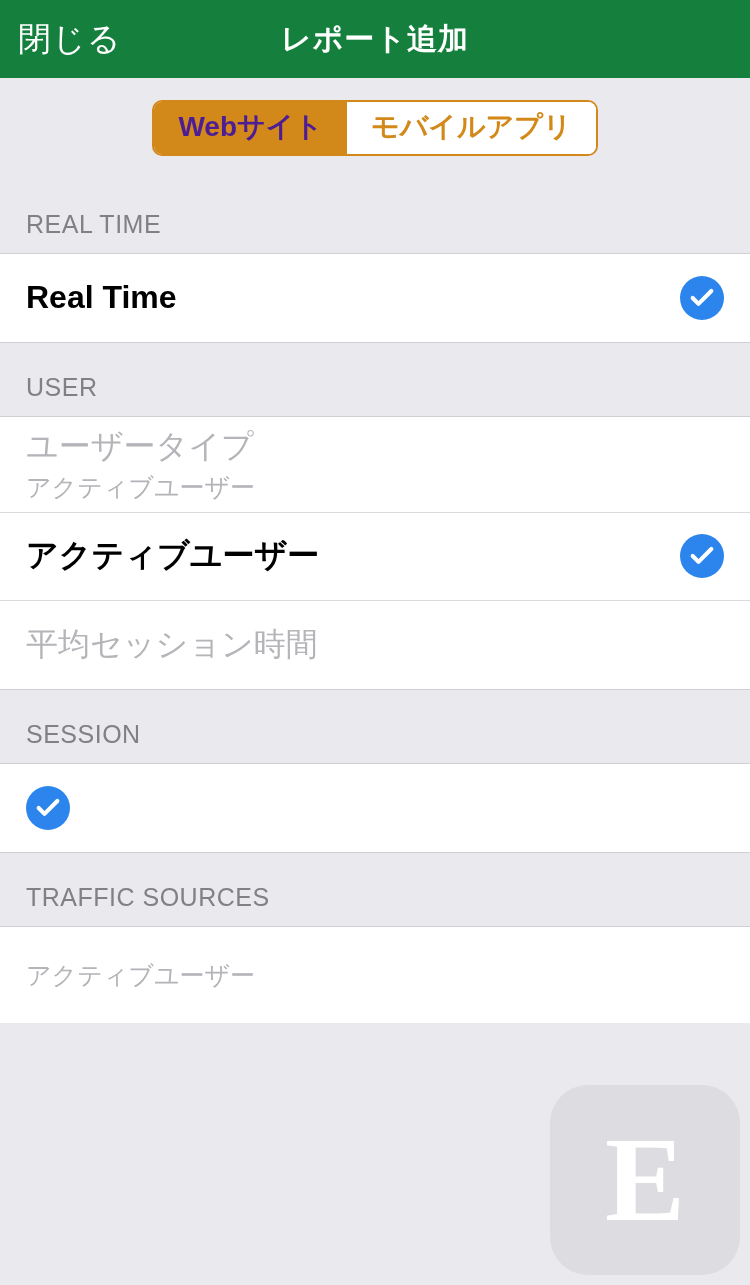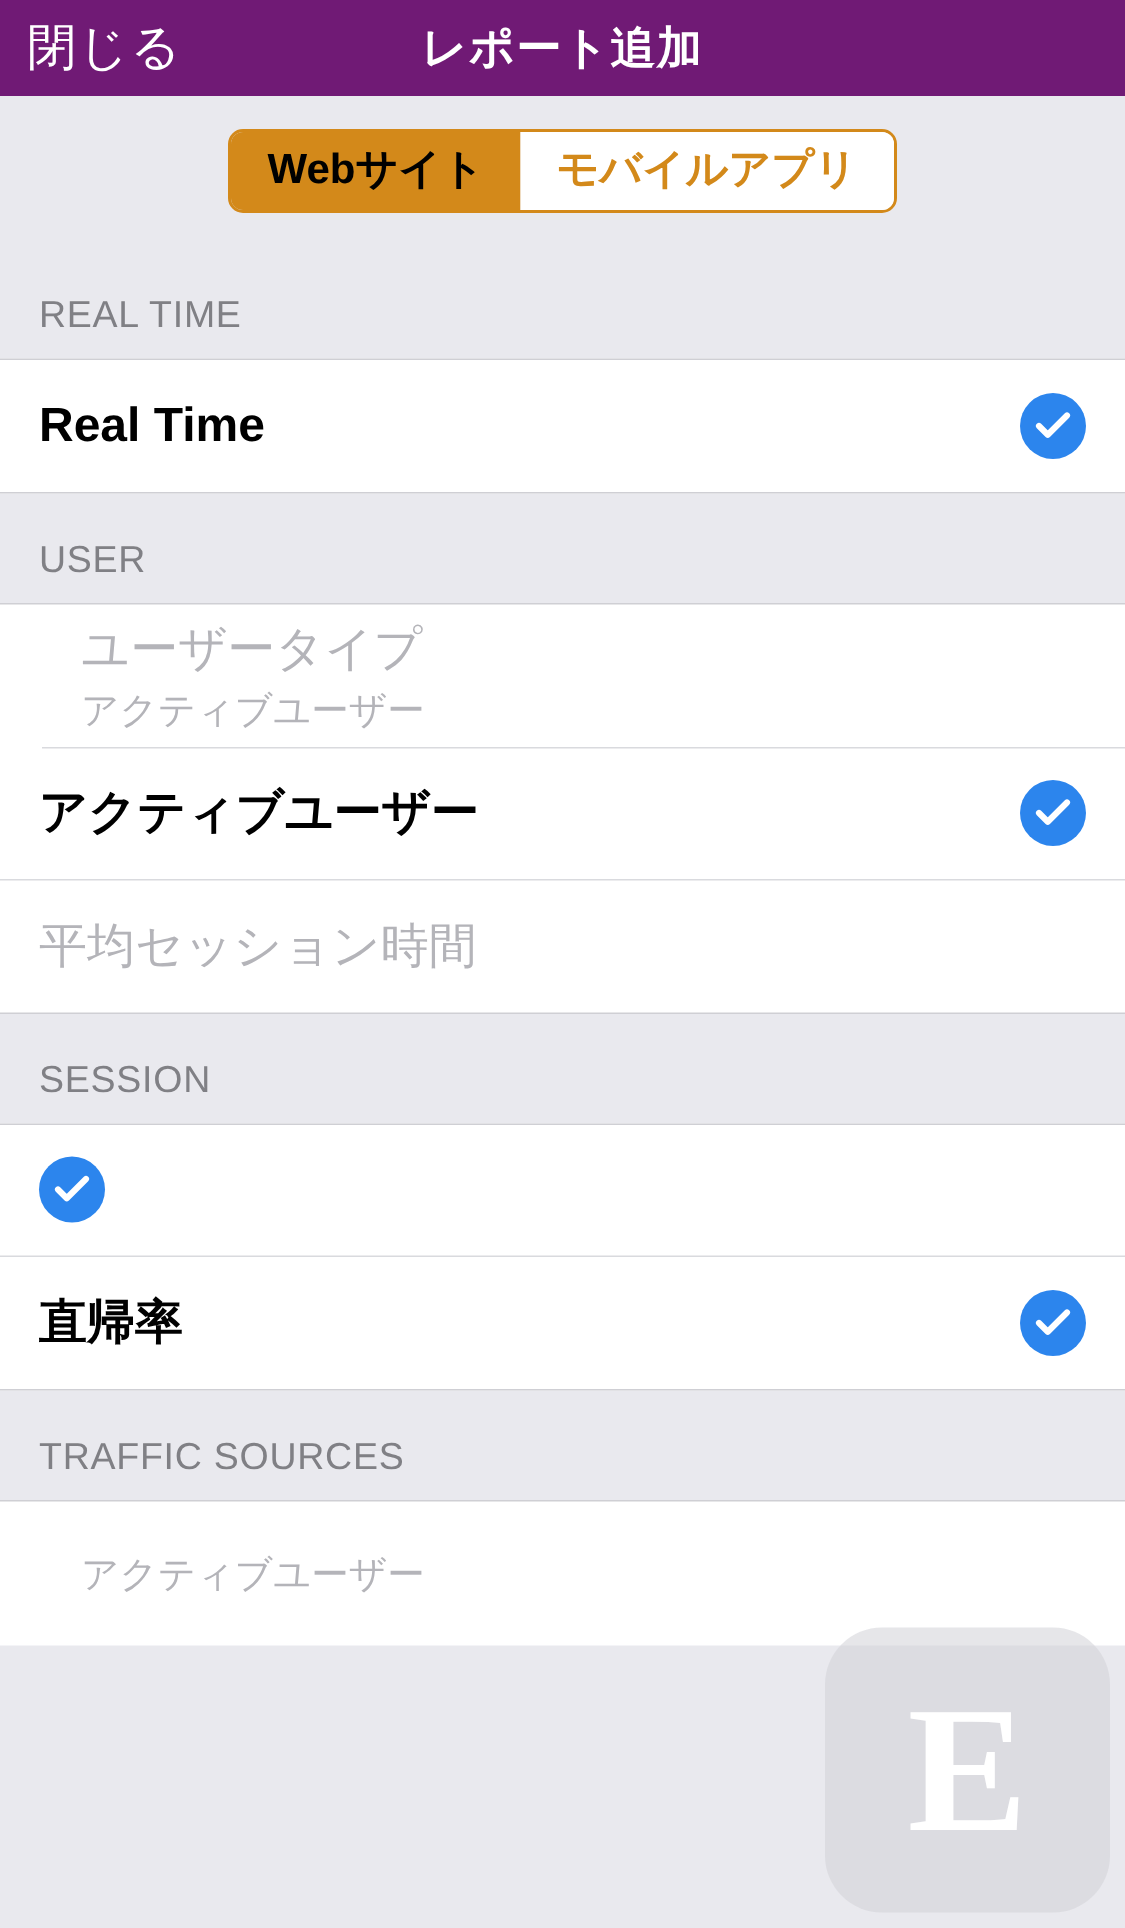--- a/index.html
+++ b/index.html
@@ -5,22 +5,22 @@
   * { margin: 0; padding: 0; box-sizing: border-box; }
   html, body {
     width: 750px;
     height: 1285px;
     font-family: -apple-system, "Helvetica Neue", Arial, "Hiragino Kaku Gothic ProN", "Hiragino Sans", Meiryo, sans-serif;
     background: #e9e9ee;
     overflow: hidden;
     position: relative;
   }
   .navbar {
-    height: 64px;
-    background: #701a75;
+    height: 78px;
+    background: #15803d;
     display: flex;
     align-items: center;
     position: relative;
     color: #fff;
   }
   .navbar .close {
     position: absolute;
     left: 18px;
     top: 50%;
     transform: translateY(-50%);
@@ -47,21 +47,21 @@
     overflow: hidden;
   }
   .seg .opt {
     padding: 8px 24px 10px 24px;
     font-size: 28px;
     font-weight: 600;
     line-height: 1.2;
   }
   .seg .opt.active {
     background: #d3891a;
-    color: #000000;
+    color: #4c1d95;
     text-align: right;
   }
   .seg .opt.inactive {
     background: #fff;
     color: #d3891a;
   }
   .section-header {
     padding: 30px 26px 14px 26px;
     font-size: 25px;
     color: #808085;
@@ -74,21 +74,21 @@
     padding: 0 26px;
     min-height: 88px;
     border-bottom: 1px solid #d9dade;
   }
   .row:last-child { border-bottom: none; }
   .section-body { border-top: 1px solid #cfcfd4; border-bottom: 1px solid #cfcfd4; }
   .row .texts { flex: 1 1 auto; display: flex; flex-direction: column; justify-content: center; }
   .row .label { font-size: 32px; font-weight: 700; color: #000; }
   .row .sub { font-size: 25px; color: #b4b4b9; margin-top: 2px; }
   .row.disabled .label { color: #b4b4b9; font-weight: 400; }
-  .row.tall { min-height: 96px; margin-left: 28px; }
+  .row.tall { min-height: 96px; }
   .check {
     width: 44px;
     height: 44px;
     border-radius: 50%;
     background: #2c85ed;
     flex: 0 0 auto;
     display: flex;
     align-items: center;
     justify-content: center;
   }
@@ -166,30 +166,20 @@
 
 <div class="section-header">SESSION</div>
 <div class="section-body">
   <div class="row">
     <div class="check">
         <svg viewBox="0 0 24 24">
           <path d="M4 12l5 5L20 6" stroke="#fff" stroke-width="3.5" fill="none" stroke-linecap="round" stroke-linejoin="round"></path>
         </svg>
       </div>
   </div>
-  <div class="row">
-    <div class="texts">
-        <div class="label">直帰率</div>
-      </div>
-    <div class="check">
-        <svg viewBox="0 0 24 24">
-          <path d="M4 12l5 5L20 6" stroke="#fff" stroke-width="3.5" fill="none" stroke-linecap="round" stroke-linejoin="round"></path>
-        </svg>
-      </div>
-  </div>
 </div>
 
 <div class="section-header">TRAFFIC SOURCES</div>
 <div class="section-body" style="border-bottom:none;">
   <div class="row disabled tall" style="border-bottom:none;">
     <div class="texts">
       <div class="sub">アクティブユーザー</div>
     </div>
   </div>
 </div>

